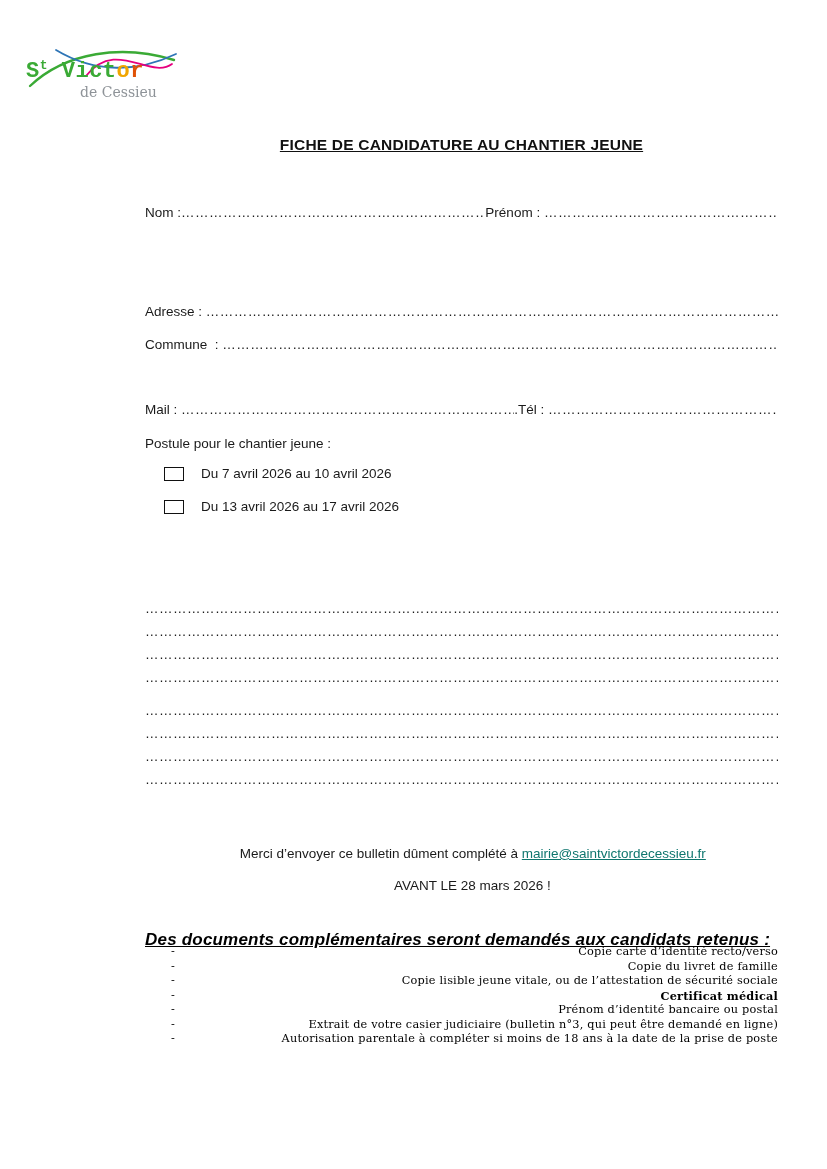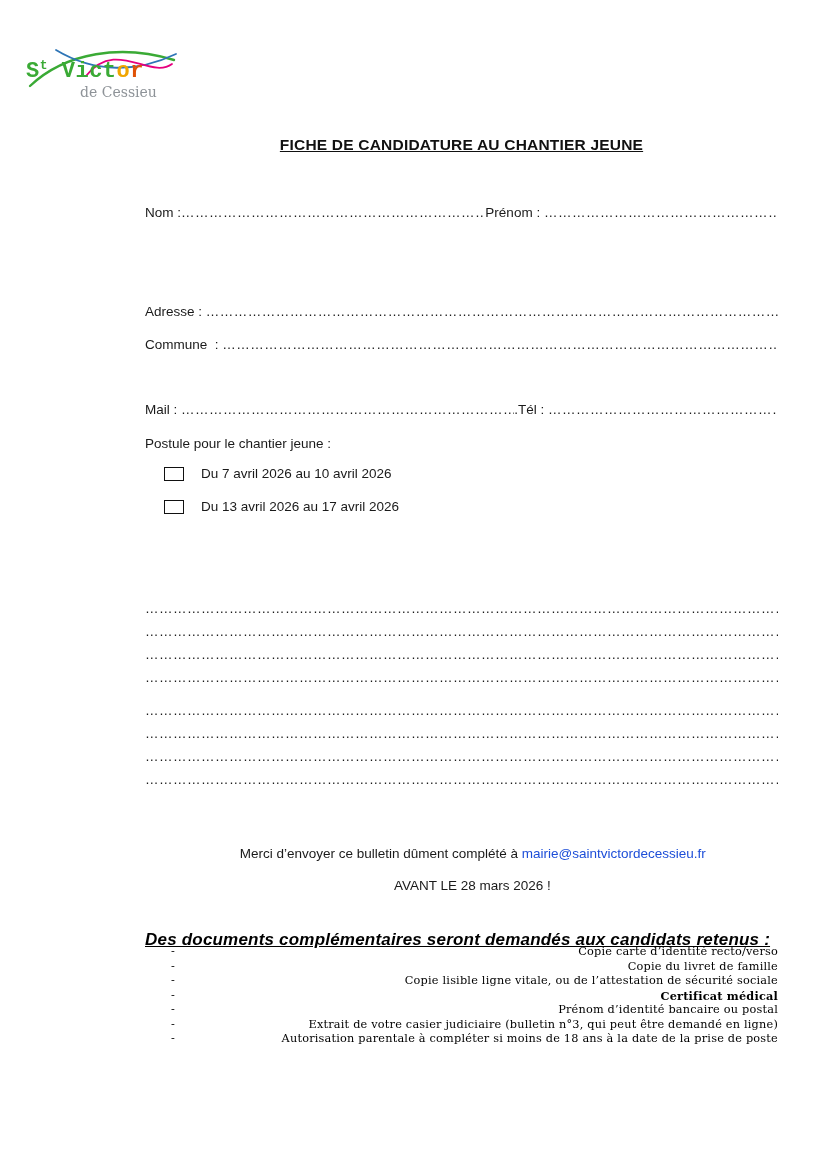--- a/index.html
+++ b/index.html
@@ -76,21 +76,22 @@
     height: 23px; line-height: 23px;
     font-size: 13.5px; letter-spacing: 0.5px;
     overflow: hidden; white-space: nowrap;
   }
 
   .center-row {
     position: absolute; left: 0; width: 100%;
     text-align: center; font-size: 13.5px; white-space: pre;
   }
   .email-link {
-    color: #1d4ed8;
+    color: #0f766e;
+    text-decoration: underline;
     cursor: pointer;
     text-align: center;
   }
 
   
   .docs-header {
     position: absolute; left: 0; top: 930px;
     font-family: Liberation Sans, sans-serif;
     font-size: 17px; font-weight: 700; font-style: italic;
     text-decoration: underline;
@@ -195,21 +196,21 @@
       <div class="doc-item">
         <span class="doc-dash">-</span>
         <span class="doc-text">Copie carte d’identité recto/verso</span>
       </div>
       <div class="doc-item">
         <span class="doc-dash">-</span>
         <span class="doc-text">Copie du livret de famille</span>
       </div>
       <div class="doc-item">
         <span class="doc-dash">-</span>
-        <span class="doc-text">Copie lisible ligne vitale, ou de l’attestation de sécurité sociale</span>
+        <span class="doc-text">Copie lisible jeune vitale, ou de l’attestation de sécurité sociale</span>
       </div>
       <div class="doc-item">
         <span class="doc-dash">-</span>
         <span class="doc-text bold">Certificat médical</span>
       </div>
       <div class="doc-item">
         <span class="doc-dash">-</span>
         <span class="doc-text">Prénom d’identité bancaire ou postal</span>
       </div>
       <div class="doc-item">

